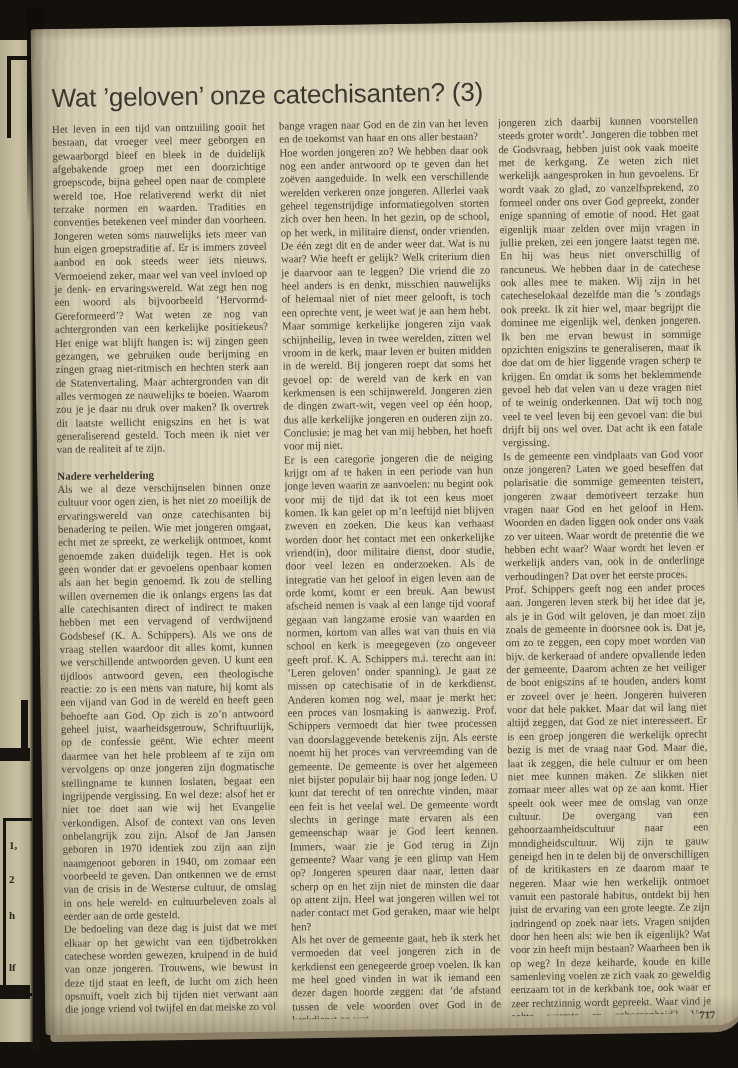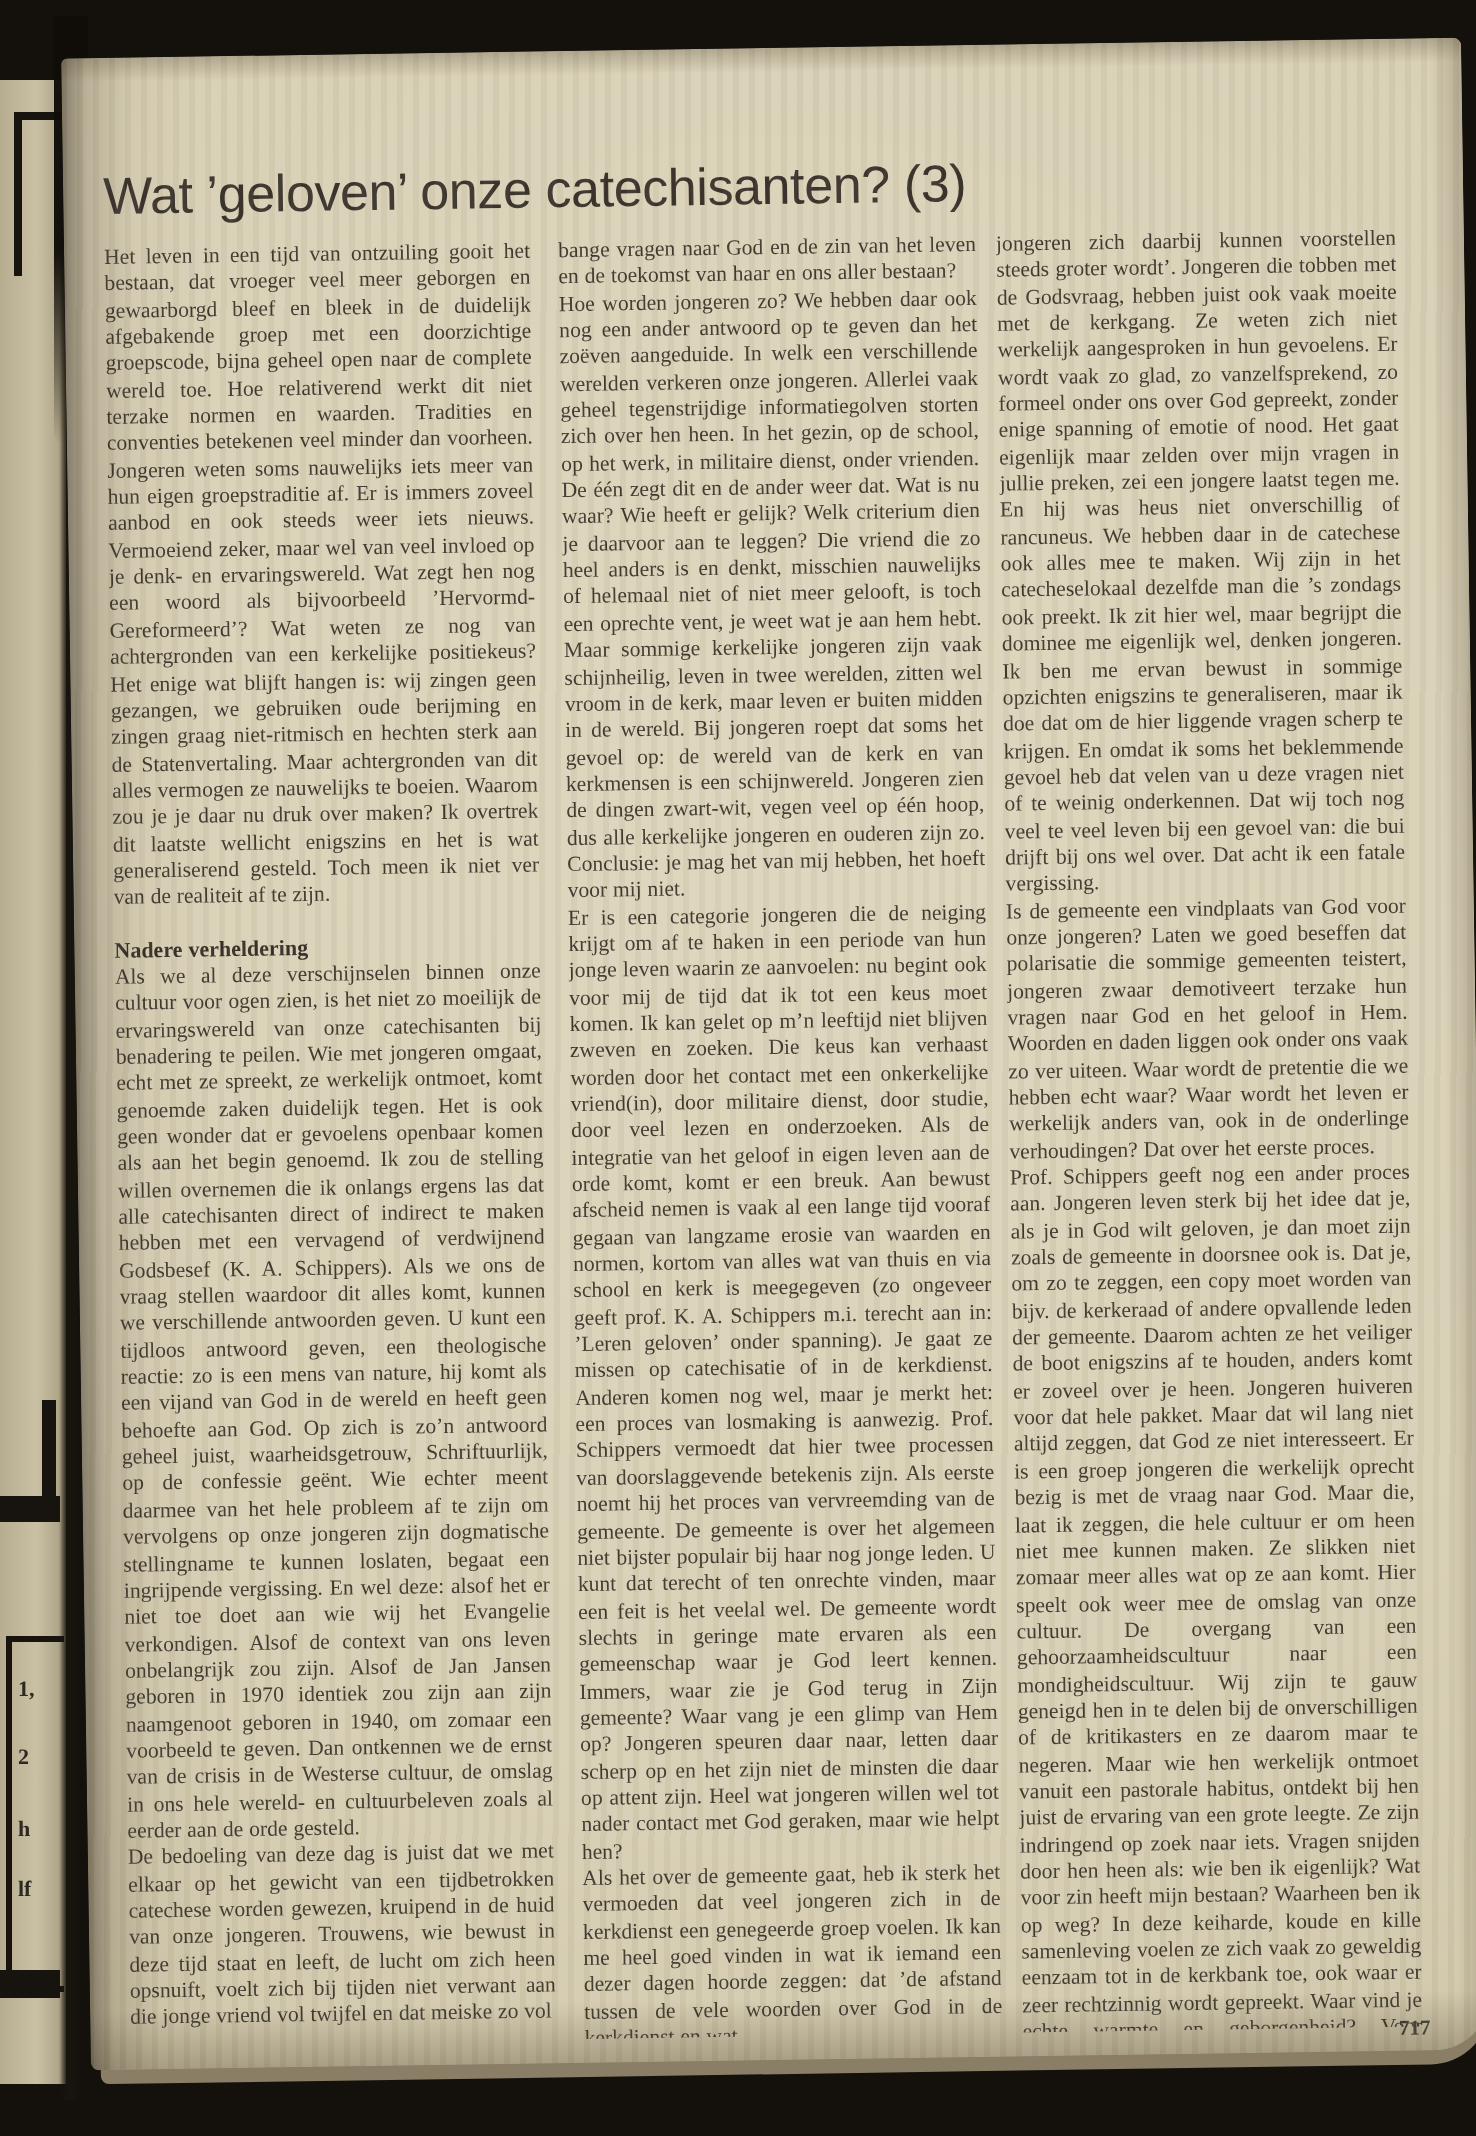--- a/index.html
+++ b/index.html
@@ -17,21 +17,21 @@
     position:absolute;left:0;top:40px;width:33px;height:1002px;
     background:linear-gradient(90deg,#b6ac90 0%,#cac1a5 55%,#b0a689 88%,#6e654e 100%);
   }
   .frag{position:absolute;pointer-events:none;}
   .frag-boxA{left:7px;top:16px;width:21px;height:78px;border-left:4px solid #17130e;border-top:4px solid #17130e;}
   .frag-stub{left:21px;top:660px;width:7px;height:50px;background:#17130e;}
   .frag-barTop{left:0;top:708px;width:30px;height:13px;background:#17130e;}
   .frag-box{left:3px;top:778px;width:26px;height:172px;border:3px solid #17130e;border-right:none;}
   .frag-barBottom{left:0;top:945px;width:30px;height:14px;background:#17130e;}
   .fchar{position:absolute;left:3px;font-size:11px;color:#2d2921;font-weight:bold;}
-  .f1{top:18px;} .f2{top:52px;} .f3{top:88px;} .f4{top:118px;}
+  .f1{top:18px;} .f2{top:52px;} .f3{top:88px;} .f4{top:140px;}
 
   
   .spine{
     position:absolute;left:30px;top:18px;width:10px;height:1032px;
     background:linear-gradient(90deg,rgba(20,17,12,0) 0%,rgba(24,20,14,0.92) 40%,rgba(24,20,14,0.85) 72%,rgba(20,17,12,0.15) 100%);
   }
   .spine-top{
     position:absolute;left:27px;top:8px;width:17px;height:215px;
     background:linear-gradient(180deg,rgba(16,13,9,0.97) 55%,rgba(16,13,9,0) 100%);
     border-radius:0 0 7px 7px;

